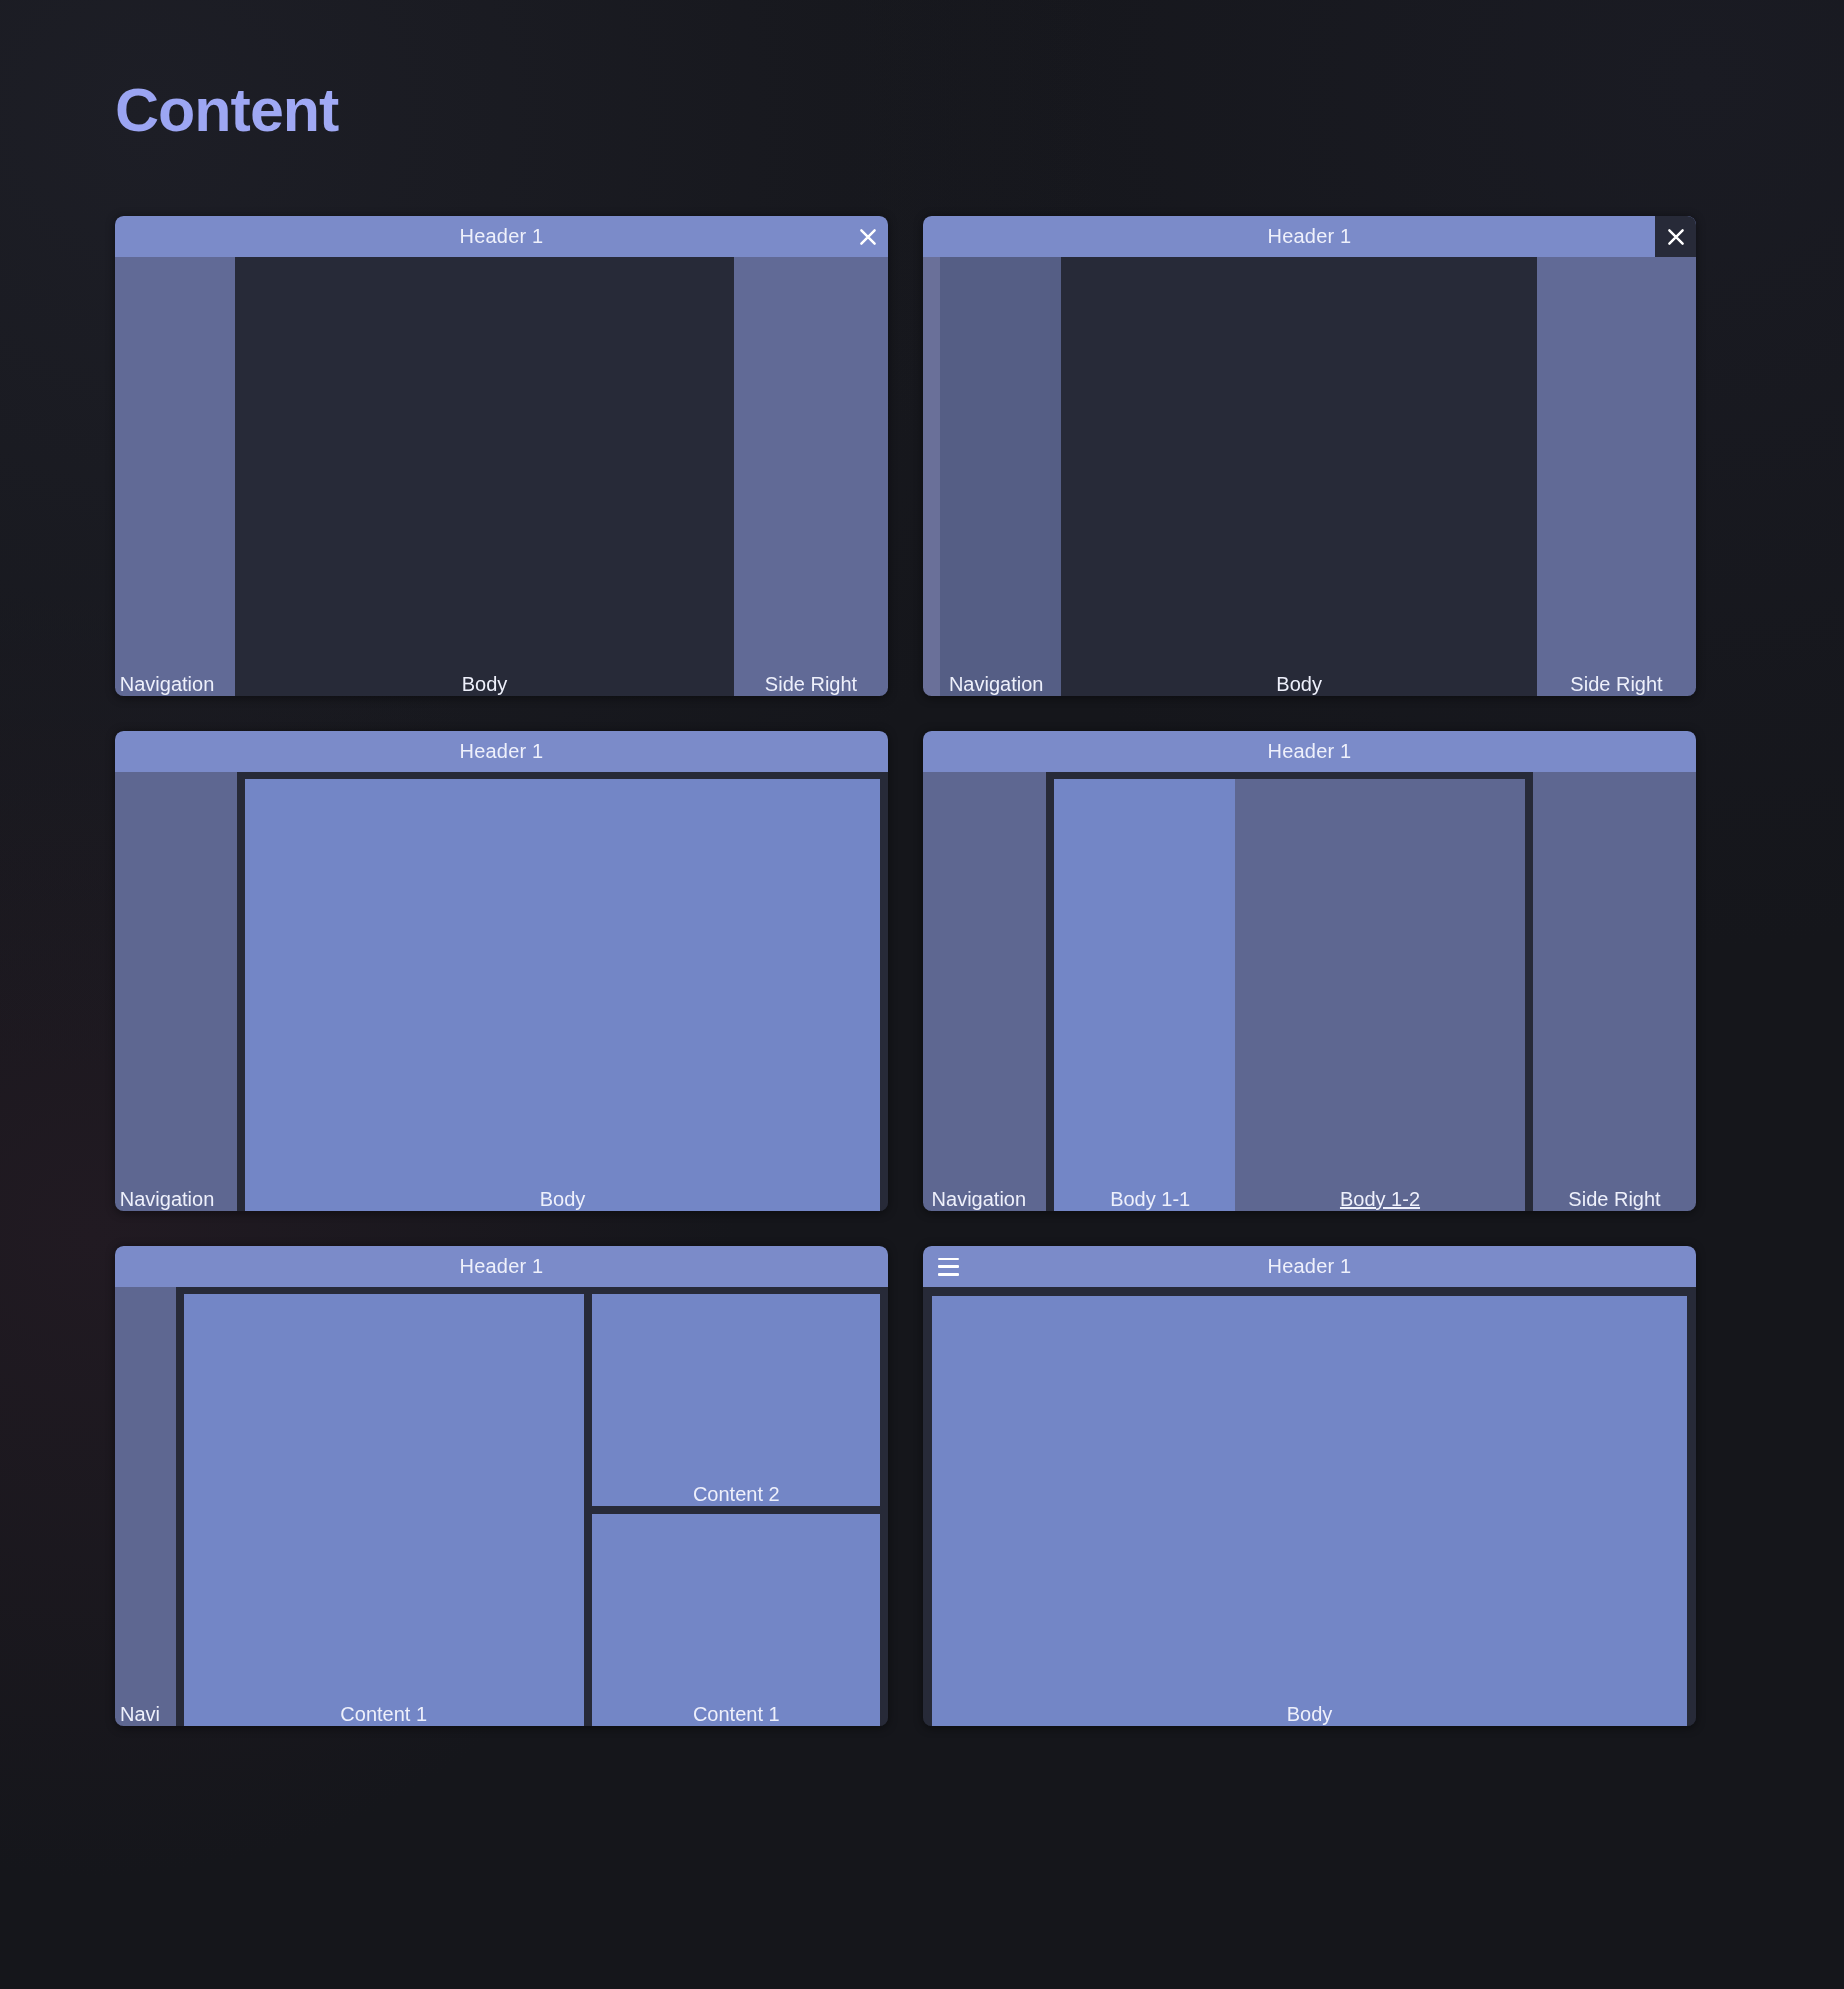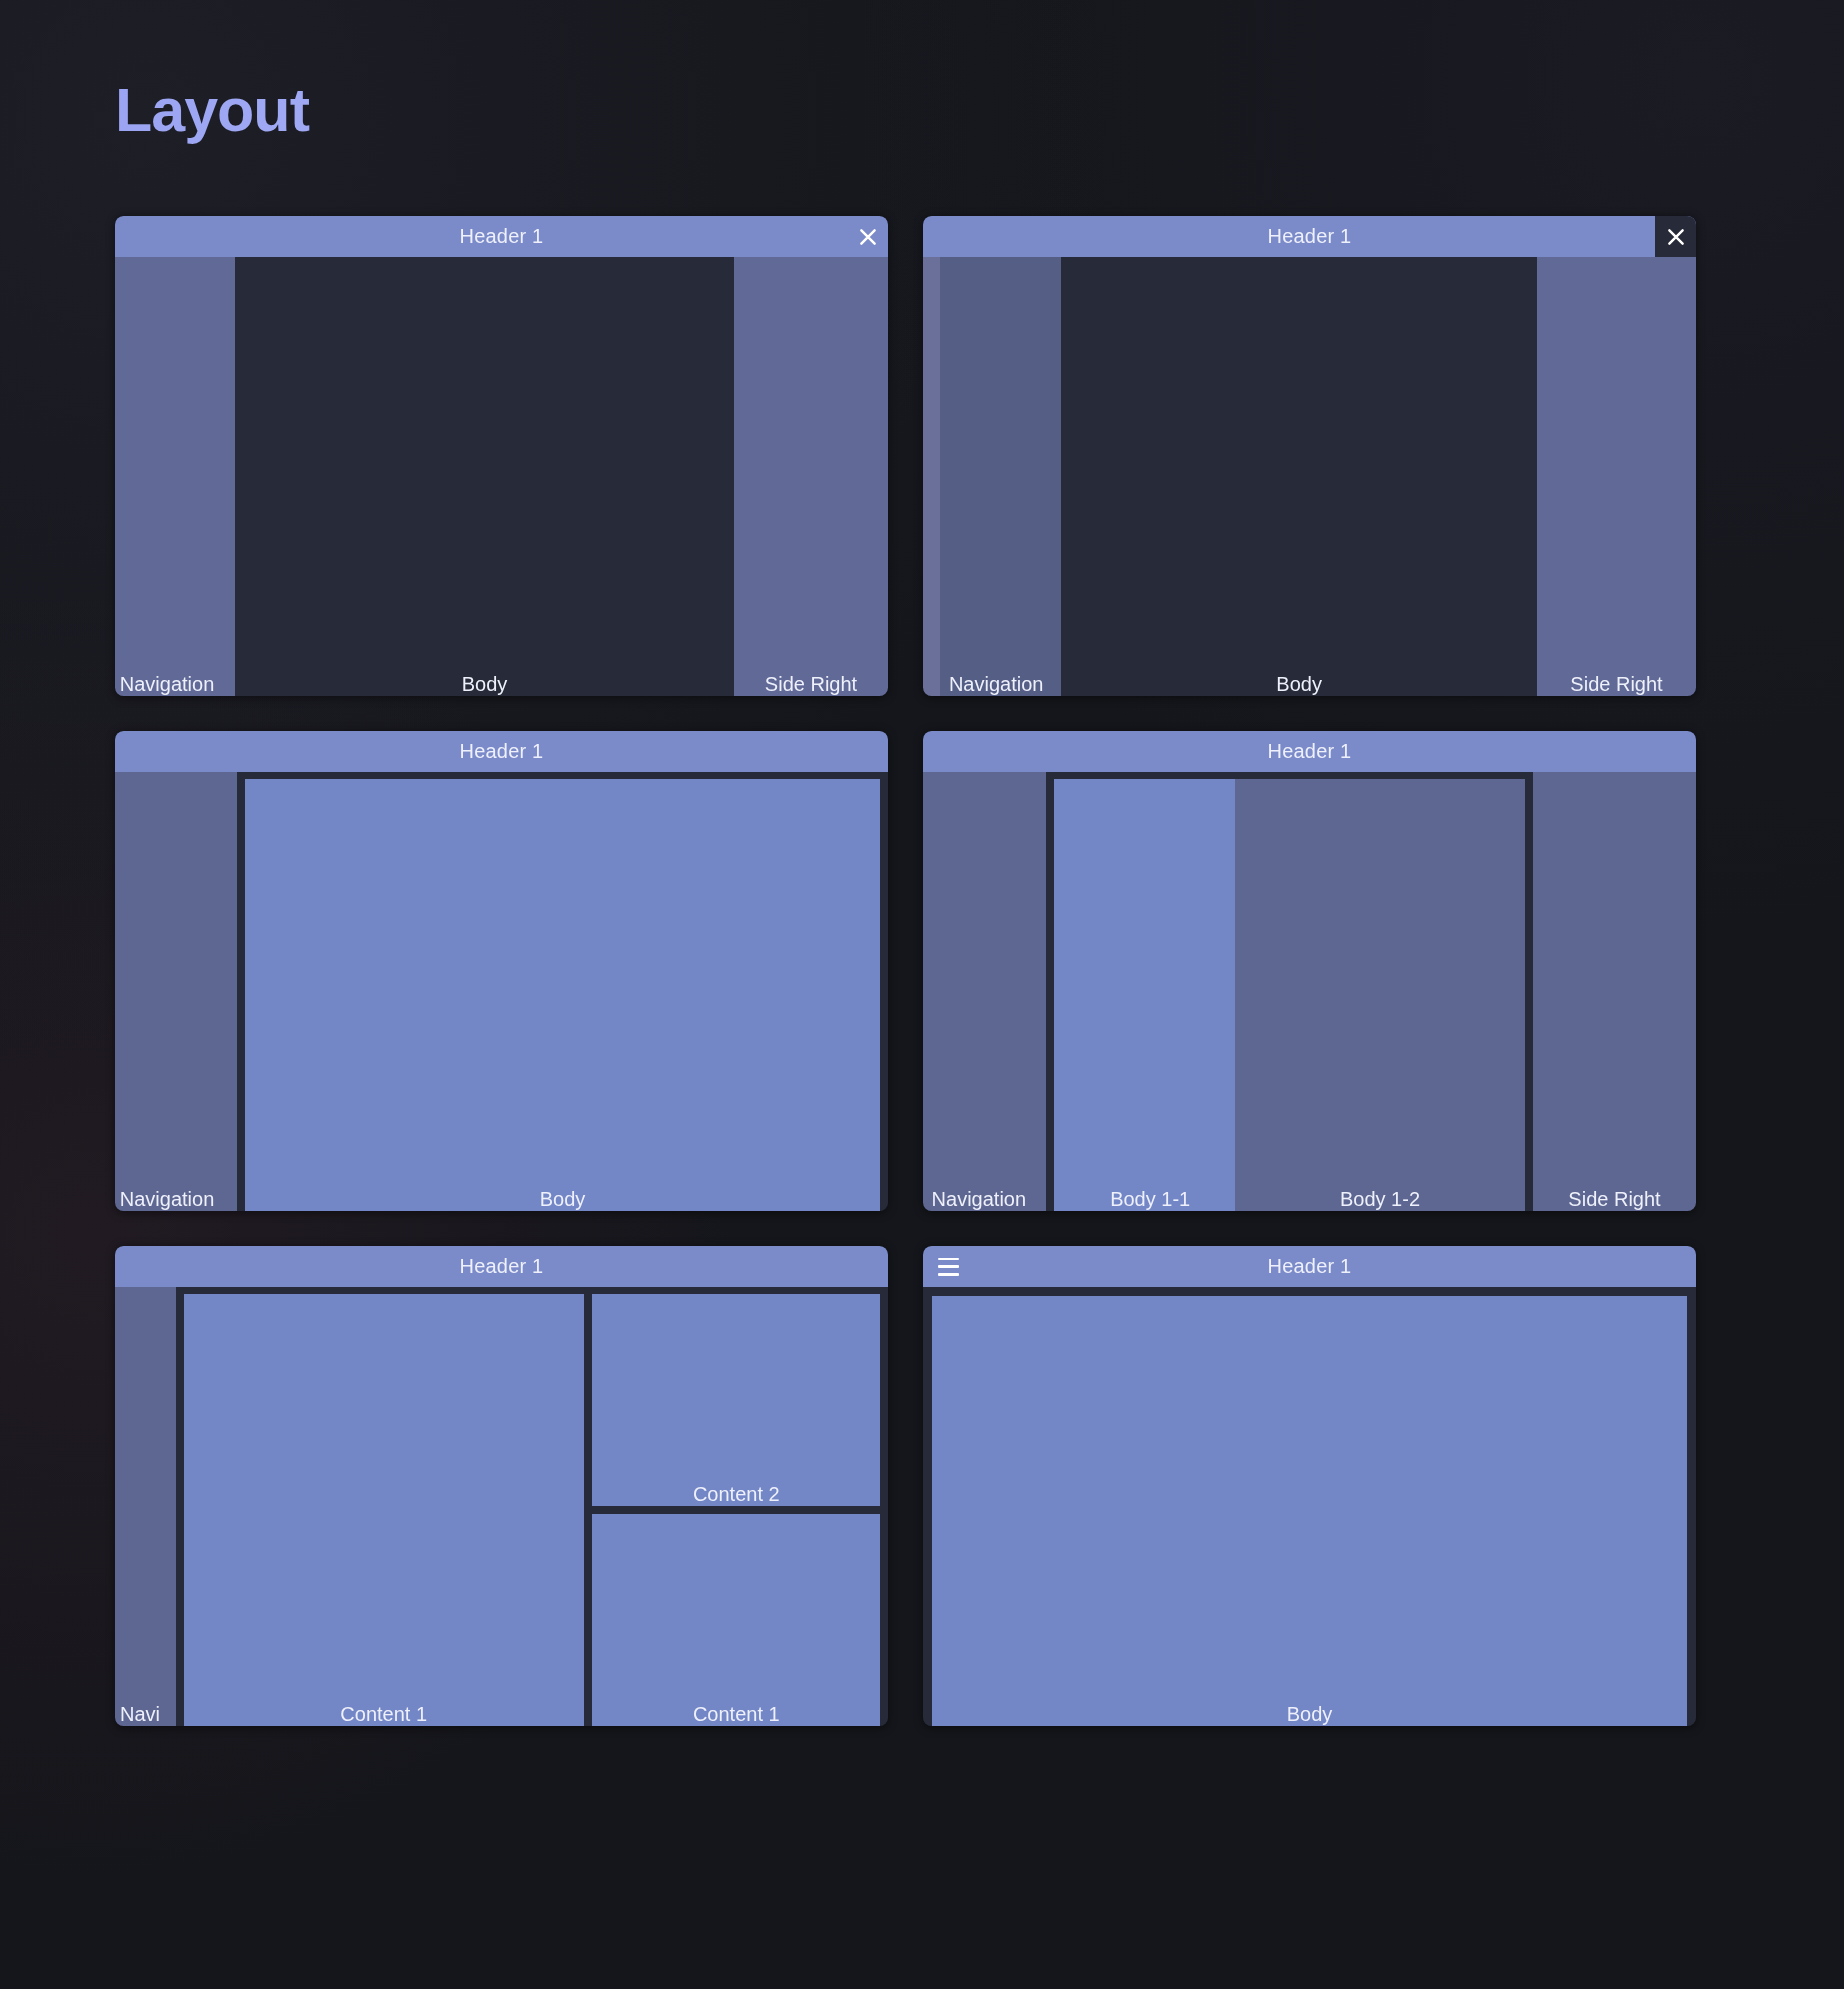--- a/index.html
+++ b/index.html
@@ -154,34 +154,34 @@
   .c2-rail { flex: 0 0 17.3px; }
   .c2-nav  { flex: 0 0 121px; justify-content: flex-start; padding-left: 8.6px; }
   .c2-body { flex: 1 1 auto; }
   .c2-side { flex: 0 0 159px; }
 
   .c3-nav  { flex: 0 0 122px; justify-content: flex-start; padding-left: 4.8px; }
 
   .c4-nav  { flex: 0 0 123px; justify-content: flex-start; padding-left: 8.6px; }
   .c4-side { flex: 0 0 163px; }
   .c4-b11  { flex: 0 0 181px; padding-left: 12px; }
-  .c4-b12  { flex: 1 1 auto; }
+  .c4-b12  { flex: 1 1 auto; text-decoration: underline; }
 
   .c5-nav  { flex: 0 0 61px; justify-content: flex-start; padding-left: 5px; }
   .c5-left { flex: 0 0 400px; }
   .c5-right{ flex: 1 1 auto; display: flex; flex-direction: column; gap: 8.6px; min-width: 0; }
   .c5-c2   { flex: 1 1 50%; }
   .c5-c3   { flex: 1 1 50%; }
 </style>
 </head>
 <body>
 
 <div class="page">
 
-  <h1 class="page-title">Layout</h1>
+  <h1 class="page-title">Content</h1>
 
   <div class="grid">
 
     <div class="card">
       <div class="card-header">
         <span>Header 1</span>
         <div class="close-btn">
           <svg width="18" height="18" viewBox="0 0 19 19" aria-hidden="true">
             <path d="M2.5 2.5 L16.5 16.5 M16.5 2.5 L2.5 16.5" stroke="#ffffff" stroke-width="2.6" stroke-linecap="round"></path>
           </svg>

